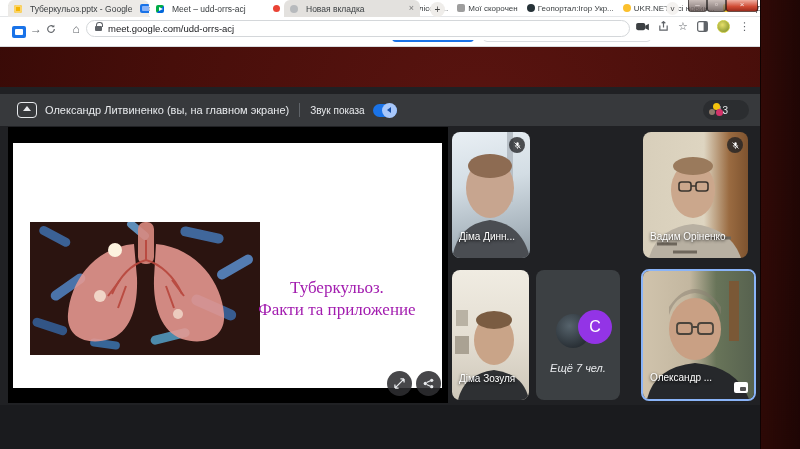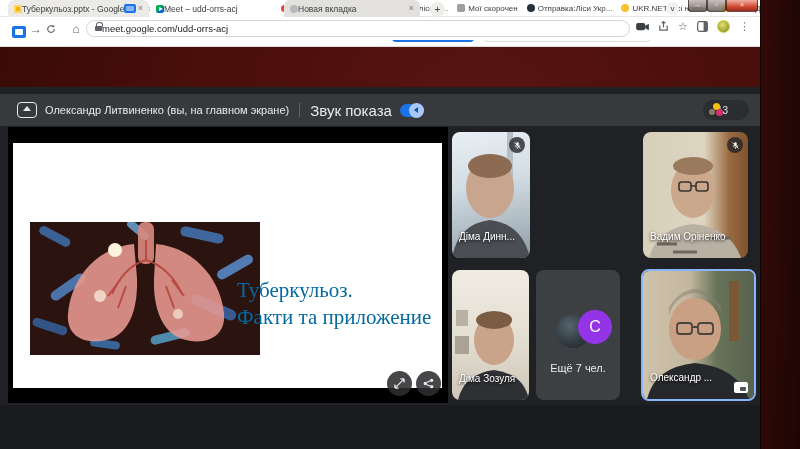--- a/index.html
+++ b/index.html
@@ -8,38 +8,38 @@
   #screen { position:relative; width:800px; height:449px; background:radial-gradient(circle at 60% 30%, #5a1410 0%, #470e0a 55%, #330906 100%); }
 
   
   #taskbar { left:760px; top:0; width:40px; height:449px; background:linear-gradient(90deg, rgba(30,6,4,.55), rgba(22,4,3,.8)); border-left:1px solid rgba(0,0,0,.5); }
 
   
   #win { left:0; top:0; width:760px; height:449px; }
 
   
   .ghost { filter:blur(1.5px); opacity:.55; border-radius:2px; }
-  .tab { top:0; height:17px; border-radius:6px 6px 0 0; display:flex; align-items:center; gap:0; padding:0 6px; font-size:8.5px; color:#3c4043; white-space:nowrap; overflow:hidden; }
+  .tab { top:0; height:17px; border-radius:6px 6px 0 0; display:flex; align-items:center; gap:8px; padding:0 6px; font-size:8.5px; color:#3c4043; white-space:nowrap; overflow:hidden; }
   .tab .x { color:#777; font-size:9px; margin-left:auto; line-height:1; }
   .fav { width:8px; height:8px; flex:0 0 auto; border-radius:2px; }
   .fav-slides { background:#f4b400; box-shadow:inset 0 0 0 2px #fbd46a; }
   .fav-meet { background:linear-gradient(135deg,#00ac47 55%, #0066da 55%); position:relative; }
   .fav-meet::before { content:""; position:absolute; right:1px; top:2px; border-left:4px solid #fff; border-top:2px solid transparent; border-bottom:2px solid transparent; }
   .fav-globe { background:#b7babd; border-radius:50%; }
   .capBadge { width:12px; height:9px; background:#1a73e8; border-radius:2px; position:relative; flex:0 0 auto; }
   .capBadge::before { content:""; position:absolute; left:2px; top:2px; width:8px; height:5px; background:#8ab4f8; border-radius:1px; }
   .recDot { width:7px; height:7px; border-radius:50%; background:#ea4335; flex:0 0 auto; }
   .circleBtn { border-radius:50%; display:flex; align-items:center; justify-content:center; color:#444; }
   .winBtn { top:0; height:12px; border-radius:0 0 3px 3px; border:1px solid rgba(0,0,0,.55); border-top:none; color:#f4e9e7; font-size:8px; line-height:10px; text-align:center; background:linear-gradient(180deg, rgba(190,175,170,.8), rgba(95,80,78,.8)); }
   .winBtn.close { background:linear-gradient(180deg,#f0b0a2, #cf4a33 60%, #9c2c1d); }
 
   
   #toolbar { left:0; top:17px; width:760px; height:23px; background:#fff; display:flex; align-items:center; }
   .navIco { font-size:12px; color:#5f6368; width:20px; text-align:center; }
-  #omnibox { left:86px; top:20px; width:544px; height:17px; border:1px solid #d4d7da; border-radius:9px; background:#fff; display:flex; align-items:center; padding:0 8px; gap:0; }
+  #omnibox { left:86px; top:20px; width:544px; height:17px; border:1px solid #d4d7da; border-radius:9px; background:#fff; display:flex; align-items:center; padding:0 8px; gap:6px; }
   #urlText { font-size:9.5px; color:#202124; }
   .padlock { width:7px; height:5px; background:#5f6368; border-radius:1px; position:relative; flex:0 0 auto; }
   .padlock::before { content:""; position:absolute; left:1px; top:-4px; width:5px; height:4px; border:1px solid #5f6368; border-bottom:none; border-radius:3px 3px 0 0; }
   .tbRight { position:absolute; top:20px; display:flex; align-items:center; gap:9px; left:636px; }
   .avatarDot { width:13px; height:13px; border-radius:50%; background:radial-gradient(circle at 40% 35%, #e8e06a, #97a23a 70%, #5d6e2a); border:1px solid #caca40; }
 
   
   #bookmarks { left:0; top:40px; width:760px; height:17px; background:#fff; border-bottom:1px solid #e4e6e8; display:flex; align-items:center; gap:9px; padding:0 8px; overflow:hidden; white-space:nowrap; }
   .bm { display:flex; align-items:center; gap:3px; font-size:8px; color:#3c4043; flex:0 0 auto; }
   .bmIco { width:8px; height:8px; border-radius:2px; flex:0 0 auto; }
@@ -52,50 +52,50 @@
   .btnPrimary { margin-left:14px; background:#1a73e8; color:#fff; border:none; border-radius:4px; height:21px; padding:0 10px; font-size:8.5px; font-family:inherit; }
   .btnSecondary { margin-left:9px; background:#fff; color:#1a73e8; border:1px solid #dadce0; border-radius:4px; height:21px; padding:0 9px; font-size:8.5px; font-family:inherit; }
 
   
   #meetPage { left:0; top:87px; width:760px; height:362px; background:#202124; }
   #banner { left:0; top:7px; width:760px; height:32px; background:#37393c; display:flex; align-items:center; color:#e8eaed; }
   .presentIco { width:20px; height:16px; border:1.5px solid #e8eaed; border-radius:4px; margin:0 8px 0 17px; position:relative; }
   .presentIco::before { content:""; position:absolute; left:5px; top:3px; border-bottom:5px solid #e8eaed; border-left:4px solid transparent; border-right:4px solid transparent; }
   #presenterName { font-size:11px; }
   .vdiv { width:1px; height:14px; background:#5f6368; margin:0 10px; }
-  #audioLabel { font-size:15px;text-align:right; }
+  #audioLabel { font-size:10px;text-align:right; }
   .toggle { width:24px; height:13px; border-radius:7px; background:#1a73e8; margin-left:8px; position:relative; }
   .knob { position:absolute; right:0px; top:-1px; width:15px; height:15px; border-radius:50%; background:#a8c7fa; display:flex; align-items:center; justify-content:center; }
   .knob::before { content:""; width:0; height:0; border-style:solid; border-width:3px 4px 3px 0; border-color:transparent #174ea6 transparent transparent; }
   #stopBtn { position:absolute; left:601px; top:5px; height:22px; border-radius:11px; background:#a8c7fa; color:#0a2a66; border:none; font-size:10.5px; padding:0 12px; font-family:inherit; }
   #pplPill { position:absolute; left:703px; top:6px; width:46px; height:20px; border-radius:10px; background:#2b2d30; display:flex; align-items:center; justify-content:center; padding-right:7px; color:#e8eaed; font-size:10px; }
   .clus { position:absolute; left:6px; top:3px; width:16px; height:14px; }
   .clus i { position:absolute; border-radius:50%; }
 
   
   #stage { left:8px; top:40px; width:440px; height:276px; background:#000; }
   #slide { left:5px; top:16px; width:429px; height:245px; background:#fff; }
-  #slideTitle { left:224px; top:134px; width:200px; text-align:left; font-family:"Liberation Serif", serif; color:#0369a1; font-size:21px; line-height:1.3; }
+  #slideTitle { left:224px; top:134px; width:200px; text-align:center; font-family:"Liberation Serif", serif; color:#a21caf; font-size:17px; line-height:1.3; }
   #lungs { left:17px; top:79px; width:230px; height:133px; }
   .fab { width:25px; height:25px; border-radius:50%; background:rgba(45,46,49,.88); display:flex; align-items:center; justify-content:center; }
 
   
   .tile { border-radius:8px; overflow:hidden; }
   .photo { position:absolute; inset:0; }
   .p1 { background:linear-gradient(168deg,#e9eff4 0%,#d3dde4 40%,#a9b5be 78%,#8d98a1 100%); }
   .p2 { background:linear-gradient(90deg,#6b533d 0%,#a2805d 26%,#c3a57f 48%,#8d6f50 74%,#5f4a36 100%); }
   .p3 { background:linear-gradient(90deg,#d8cfbb 0%,#ded5c1 58%,#9a6b41 82%,#7e532f 100%); }
   .p4 { background:linear-gradient(180deg,#f0ece2 0%,#e3ddd1 55%,#cdc6b8 100%); }
   .p5 { background:linear-gradient(90deg,#d0c3ac 0%,#c3b7a0 42%,#687459 66%,#57624f 100%); }
   .pname { position:absolute; left:7px; bottom:16px; color:#fff; font-size:10px; text-shadow:0 1px 3px rgba(0,0,0,.9); white-space:nowrap; }
   .micoff { position:absolute; right:5px; top:5px; width:16px; height:16px; border-radius:50%; background:rgba(32,33,36,.78); display:flex; align-items:center; justify-content:center; }
   #moreTile { background:#3c4043; }
   .avaDark { position:absolute; left:20px; top:44px; width:34px; height:34px; border-radius:50%; background:radial-gradient(circle at 40% 35%, #56636c, #2b3238 70%, #1d2226); }
   .avaPurple { position:absolute; left:42px; top:40px; width:34px; height:34px; border-radius:50%; background:#9334e6; color:#fff; font-size:16px; display:flex; align-items:center; justify-content:center; }
-  #moreLabel { position:absolute; left:0; right:0; top:92px; text-align:center; color:#e8eaed; font-size:11px; }
+  #moreLabel { position:absolute; left:0; right:0; top:92px; text-align:center; color:#e8eaed; font-size:11px;font-style:italic; }
   .pip { position:absolute; right:6px; bottom:6px; width:14px; height:11px; background:#fff; border-radius:2px; }
   .pip::before { content:""; position:absolute; right:2px; bottom:2px; width:6px; height:4px; background:#555; border-radius:1px; }
 
   
   #bottomBar { left:0; top:405px; width:760px; height:44px; background:#1a1b1e; color:#e8eaed; }
 
   
   svg { display:block; }
 </style>
 </head>
@@ -192,21 +192,21 @@
       <span class="bm">
           <span class="bmIco" style="background:#1565c0"></span>
           <span>Лубенський лісоте...</span>
         </span>
       <span class="bm">
           <span class="bmIco" style="background:#9e9e9e"></span>
           <span>Мої скорочен</span>
         </span>
       <span class="bm">
           <span class="bmIco" style="background:#263238;border-radius:50%"></span>
-          <span>Отправка:Ліси Укр...</span>
+          <span>Геопортал:Ігор Укр...</span>
         </span>
       <span class="bm">
           <span class="bmIco" style="background:#fbc02d;border-radius:50%"></span>
           <span>UKR.NET: Всі новин...</span>
         </span>
       <span class="bm">
           <span class="bmIco" style="background:#fdd835"></span>
           <span>ПОГОДА</span>
         </span>
 

